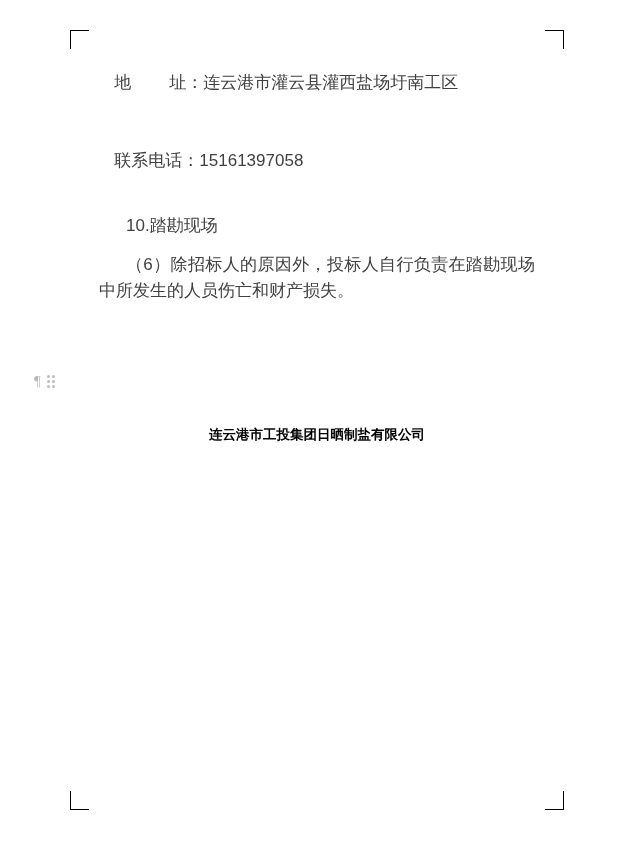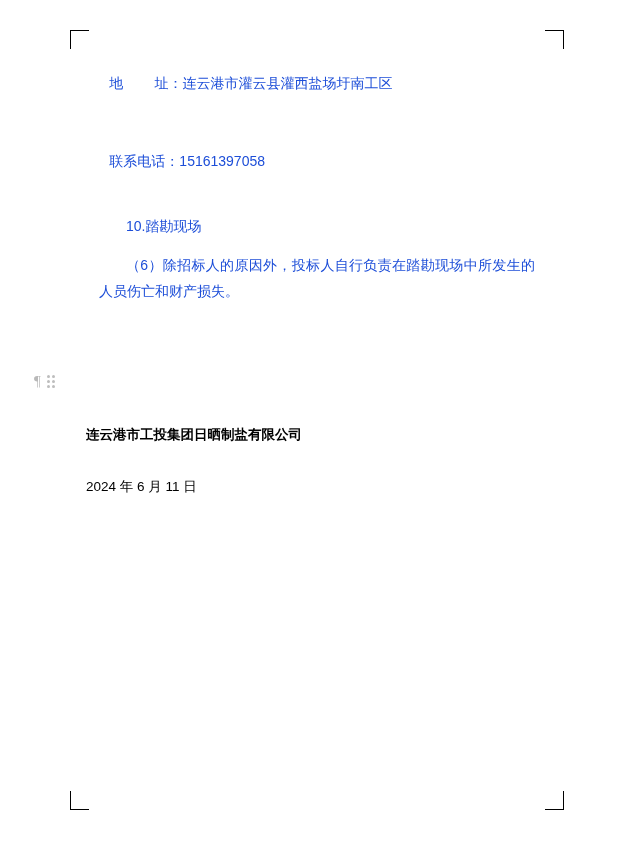--- a/index.html
+++ b/index.html
@@ -30,22 +30,22 @@
   .crop.tl { top: 30px; left: 70px; border-top: 1px solid #000; border-left: 1px solid #000; }
   .crop.tr { top: 30px; right: 70px; border-top: 1px solid #000; border-right: 1px solid #000; }
   .crop.bl { bottom: 54px; left: 70px; border-bottom: 1px solid #000; border-left: 1px solid #000; }
   .crop.br { bottom: 54px; right: 70px; border-bottom: 1px solid #000; border-right: 1px solid #000; }
 
   .content {
     position: absolute;
     top: 44px;
     left: 86px;
     width: 462px;
-    color: #1d4ed8;
-    font-size: 14px;
+    color: #404040;
+    font-size: 17px;
     line-height: 26px;
     font-family: "Liberation Sans", sans-serif;
   }
   .line {
     white-space: pre-wrap;
     margin: 0;
   }
   .para {
     margin: 13px;
     text-indent: 27px;
@@ -81,20 +81,21 @@
     height: 3px;
     background: #bdbdbd;
     border-radius: 50%;
   }
 
   .signature {
     position: absolute;
     top: 422px;
     left: 86px;
     width: 462px;
+    text-align: center;
     font-size: 13.5px;
     line-height: 26px;
     color: #000;
   }
   .sign-company { font-weight: 700; }
   .sign-date { margin-top: 26px; }
 </style>
 </head>
 <body>
 
@@ -129,16 +130,15 @@
         <i></i>
         <i></i>
         <i></i>
         <i></i>
         <i></i>
     </span>
   </div>
 
   <div class="signature">
     <div class="sign-company">连云港市工投集团日晒制盐有限公司</div>
-    <div class="sign-date">2024 年 6 月 11 日</div>
   </div>
 
 </div>
 
 </body></html>

